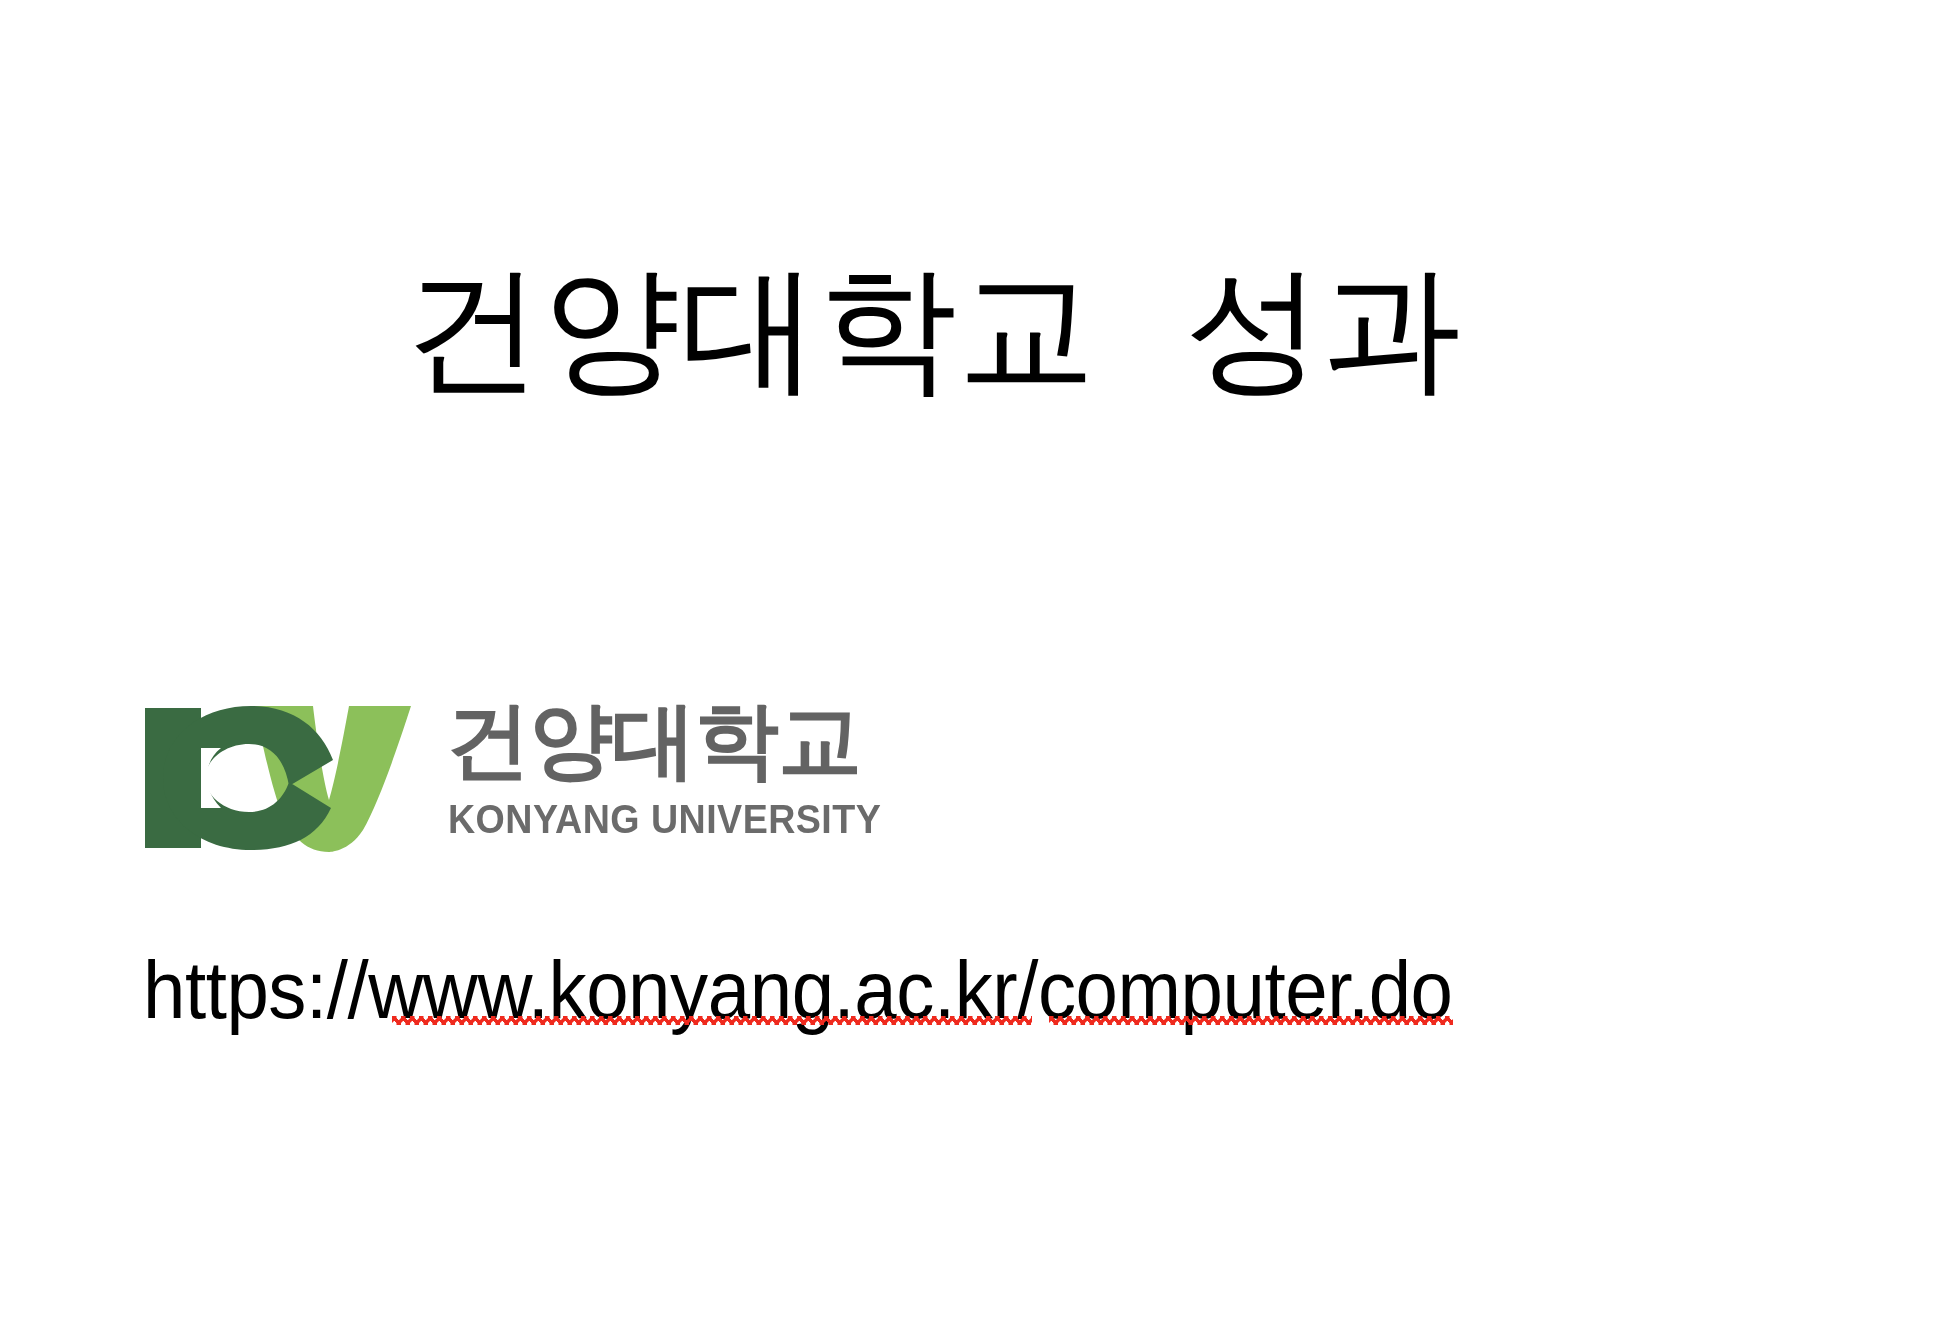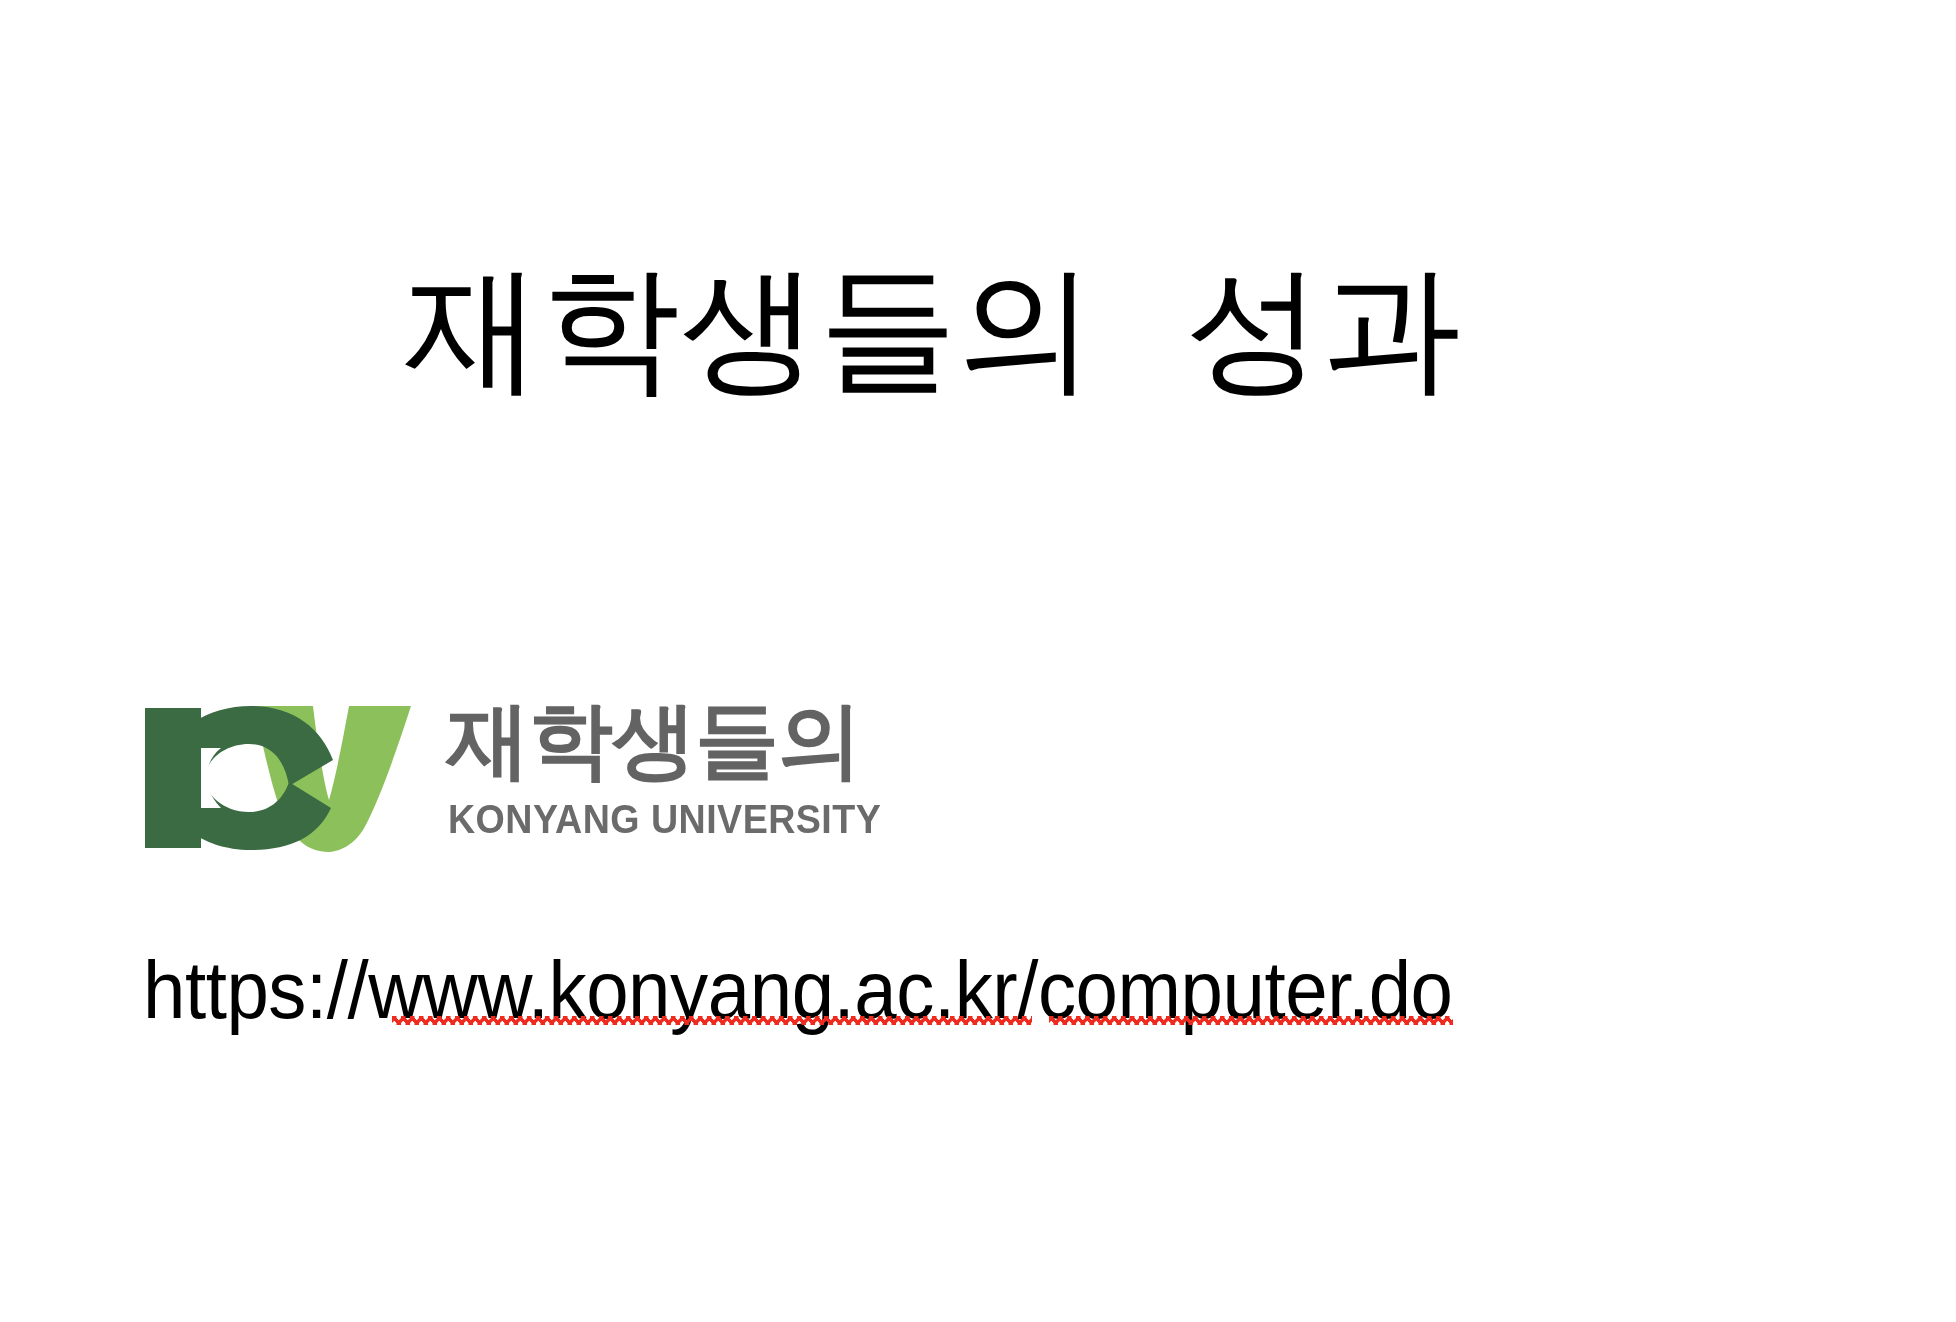--- a/index.html
+++ b/index.html
@@ -118,21 +118,21 @@
     background-position: 0 0, 4.5px 0;
   }
   .squiggle-a { left: 392px; top: 1016px; width: 640px; }
   .squiggle-b { left: 1049px; top: 1016px; width: 404px; }
 </style>
 </head>
 <body>
 
 <div class="slide">
 
-  <div class="slide-title">재학생들의  성과</div>
+  <div class="slide-title">건양대학교  성과</div>
 
   <div class="logo-block">
 
     <div class="logo-mark">
       <svg viewBox="0 0 275 148" width="275" height="148" xmlns="http://www.w3.org/2000/svg">
 
         <path d="M112 2 L170 2 C170 2 178 70 186 96 C194 70 206 2 206 2 L268 2
                  C268 2 240 92 220 126 C206 148 186 148 186 148
                  C164 148 150 134 140 112 C126 80 112 2 112 2 Z" fill="#8cc05a"></path>
 
@@ -142,21 +142,21 @@
                  C142 56 128 40 106 40 C80 40 62 58 62 74
                  C62 90 80 108 106 108 C126 108 140 96 146 78
                  L188 104 C174 134 146 146 108 146
                  C58 146 20 116 20 74 C20 32 58 2 108 2 Z" fill="#3a6b42"></path>
 
         <path d="M58 44 L58 104 L78 104 C66 92 64 80 64 74 C64 62 68 52 78 44 Z" fill="#ffffff"></path>
       </svg>
     </div>
 
     <div class="logo-wordmark">
-      <div class="wordmark-kr">재학생들의</div>
+      <div class="wordmark-kr">건양대학교</div>
       <div class="wordmark-en">KONYANG UNIVERSITY</div>
     </div>
   </div>
 
   <div class="url-line">https://www.konyang.ac.kr/computer.do</div>
 
   <div class="squiggle squiggle-a"></div>
   <div class="squiggle squiggle-b"></div>
 
 </div>

